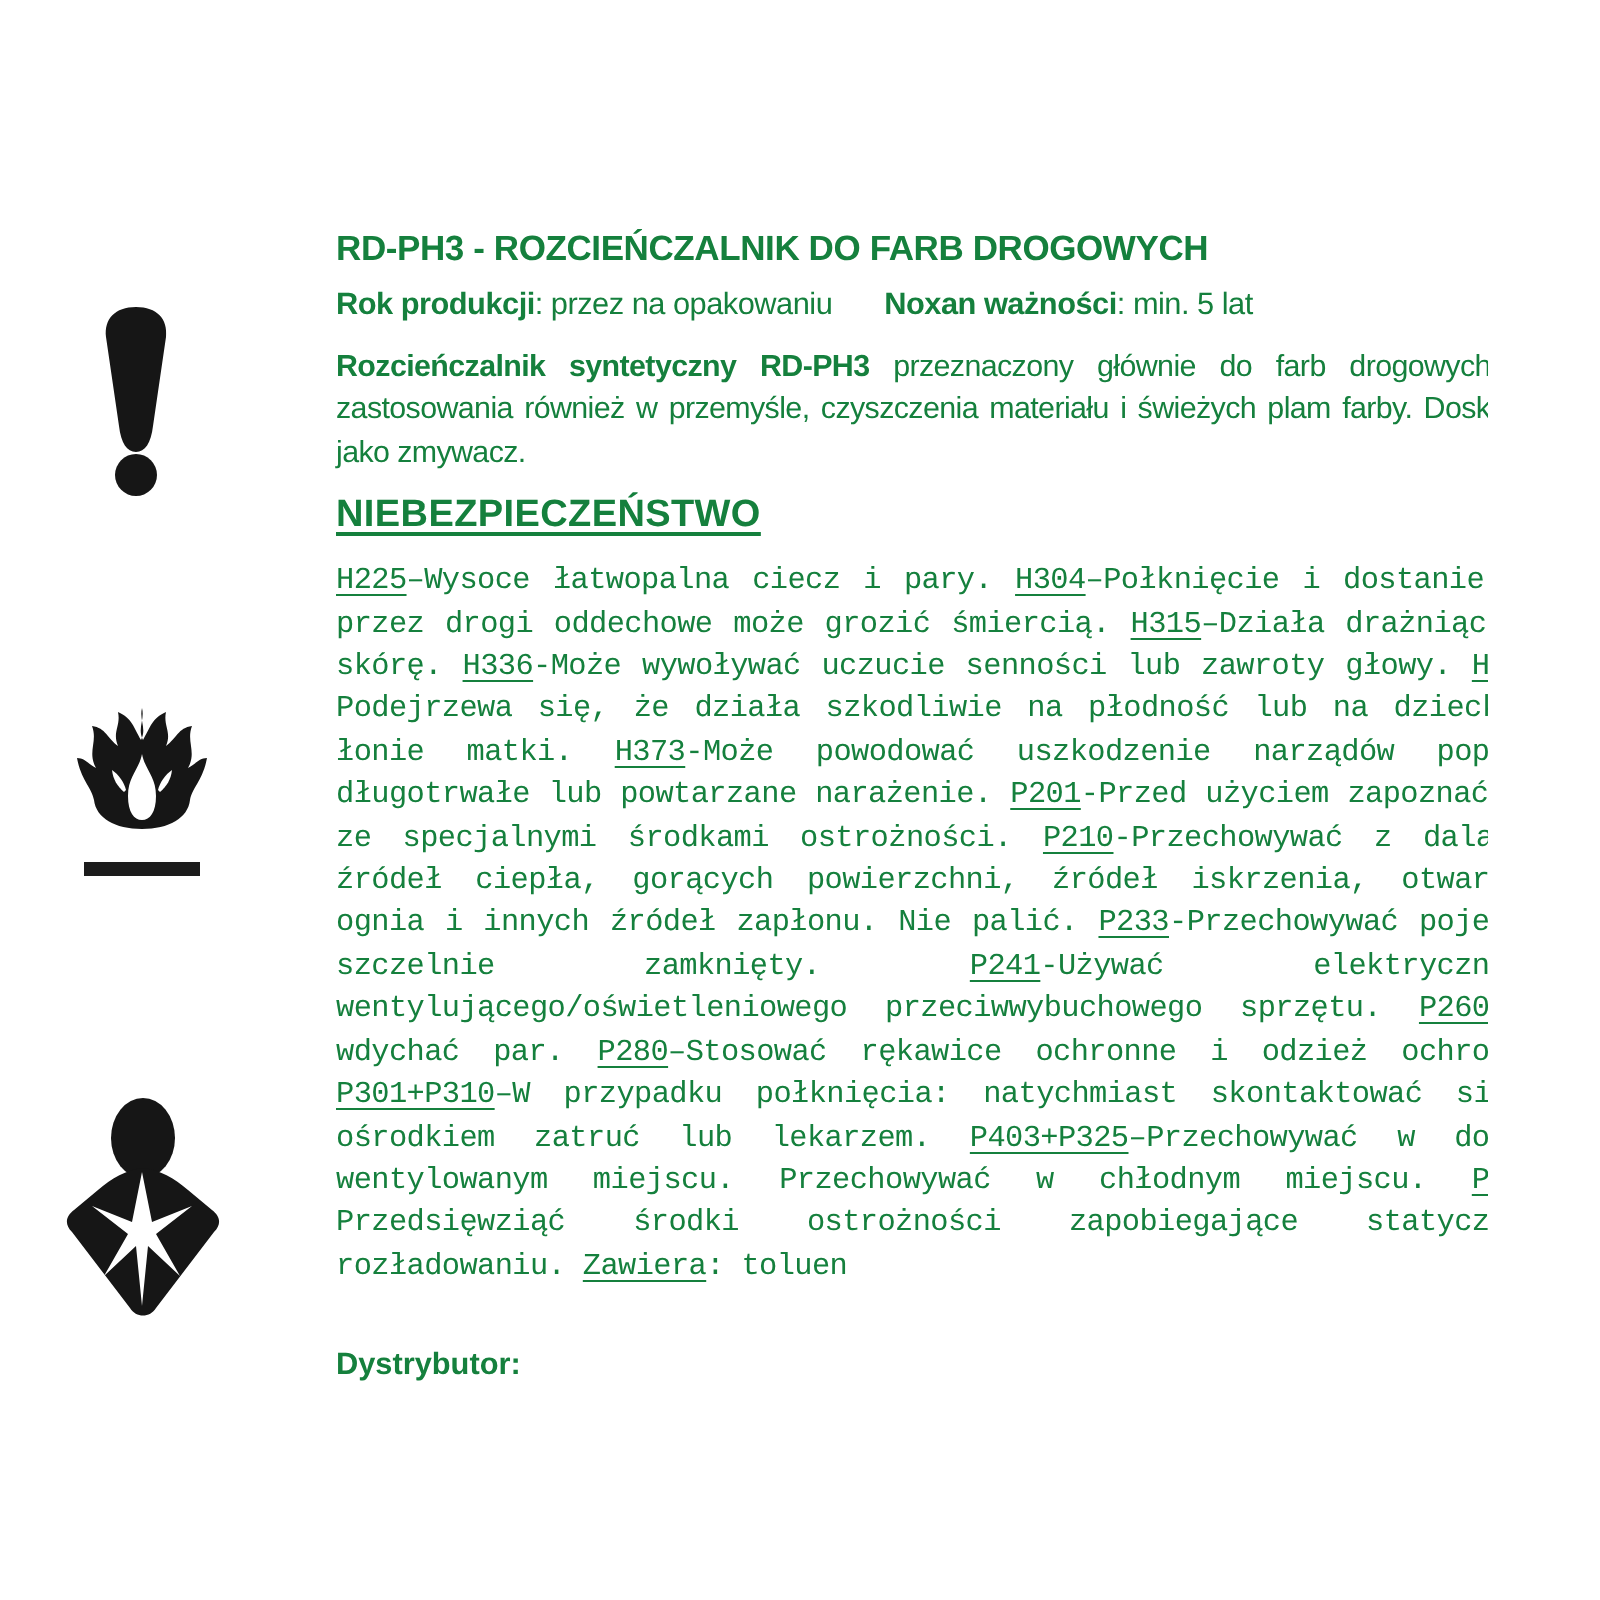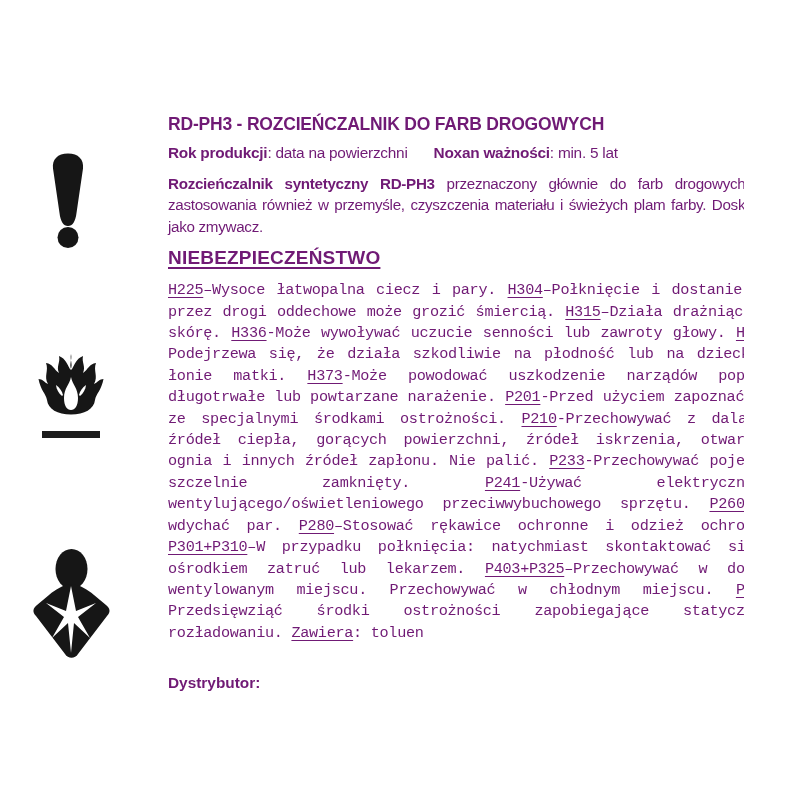--- a/index.html
+++ b/index.html
@@ -1,20 +1,20 @@
 <!DOCTYPE html>
 <html><head>
 <meta charset="utf-8">
 <style>
   html, body { margin: 0; padding: 0; background: #ffffff; }
   .page {
     position: relative;
     width: 744px; height: 800px;
     background: #ffffff;
-    color: #701a75;
+    color: #15803d;
     font-family: "Liberation Sans", sans-serif;
     overflow: hidden;
   }
   .pictogram { position: absolute; }
   .pictogram svg { display: block; width: 100%; height: 100%; }
   .pict-excl   { left: 50px; top: 152px; width: 36px; height: 96px; }
   .pict-flame  { left: 38px; top: 352px; width: 66px; height: 88px; }
   .pict-person { left: 30px; top: 548px; width: 83px; height: 115px; }
 
   .text-col { position: absolute; left: 168px; top: 113px; width: 612px; }
@@ -90,21 +90,21 @@
         L48 106 C45 111 38 111 35 106
         L6 68 C2 64 3 60 7 57
         L19 47 C26 41 33 37 41.5 36 Z"></path>
       <polygon fill="#ffffff" points="41,38 46,63 66,55 48,69 60,90 44,75 41,105 38,75 22,90 34,69 16,55 36,63"></polygon>
     </svg>
   </div>
 
   <div class="text-col">
     <h1 class="title">RD-PH3 - ROZCIEŃCZALNIK DO FARB DROGOWYCH</h1>
 
-    <p class="meta"><span class="b">Rok produkcji</span><span>: data na powierzchni</span><span class="gap" style="width: 26px;">&nbsp;</span><span class="b">Noxan ważności</span><span>: min. 5 lat</span></p>
+    <p class="meta"><span class="b">Rok produkcji</span><span>: przez na opakowaniu</span><span class="gap" style="width: 26px;">&nbsp;</span><span class="b">Noxan ważności</span><span>: min. 5 lat</span></p>
 
     <p class="intro"><span class="b">Rozcieńczalnik syntetyczny RD-PH3</span><span> przeznaczony głównie do farb drogowych. Do zastosowania również w przemyśle, czyszczenia materiału i świeżych plam farby. Doskonały jako zmywacz.</span></p>
 
     <h2 class="signal">NIEBEZPIECZEŃSTWO</h2>
 
     <p class="hazard"><span class="u">H225</span><span>–Wysoce łatwopalna ciecz i pary. </span><span class="u">H304</span><span>–Połknięcie i dostanie się przez drogi oddechowe może grozić śmiercią. </span><span class="u">H315</span><span>–Działa drażniąco na skórę. </span><span class="u">H336</span><span>-Może wywoływać uczucie senności lub zawroty głowy. </span><span class="u">H361</span><span>–Podejrzewa się, że działa szkodliwie na płodność lub na dziecko w łonie matki. </span><span class="u">H373</span><span>-Może powodować uszkodzenie narządów poprzez długotrwałe lub powtarzane narażenie. </span><span class="u">P201</span><span>-Przed użyciem zapoznać się ze specjalnymi środkami ostrożności. </span><span class="u">P210</span><span>-Przechowywać z dala od źródeł ciepła, gorących powierzchni, źródeł iskrzenia, otwartego ognia i innych źródeł zapłonu. Nie palić. </span><span class="u">P233</span><span>-Przechowywać pojemnik szczelnie zamknięty. </span><span class="u">P241</span><span>-Używać elektrycznego/ wentylującego/oświetleniowego przeciwwybuchowego sprzętu. </span><span class="u">P260</span><span>-Nie wdychać par. </span><span class="u">P280</span><span>–Stosować rękawice ochronne i odzież ochronną. </span><span class="u">P301+P310</span><span>–W przypadku połknięcia: natychmiast skontaktować się z ośrodkiem zatruć lub lekarzem. </span><span class="u">P403+P325</span><span>–Przechowywać w dobrze wentylowanym miejscu. Przechowywać w chłodnym miejscu. </span><span class="u">P243</span><span>-Przedsięwziąć środki ostrożności zapobiegające statycznemu rozładowaniu. </span><span class="u">Zawiera</span><span>: toluen</span></p>
 
     <p class="dist-heading">Dystrybutor:</p>
   </div>
 

